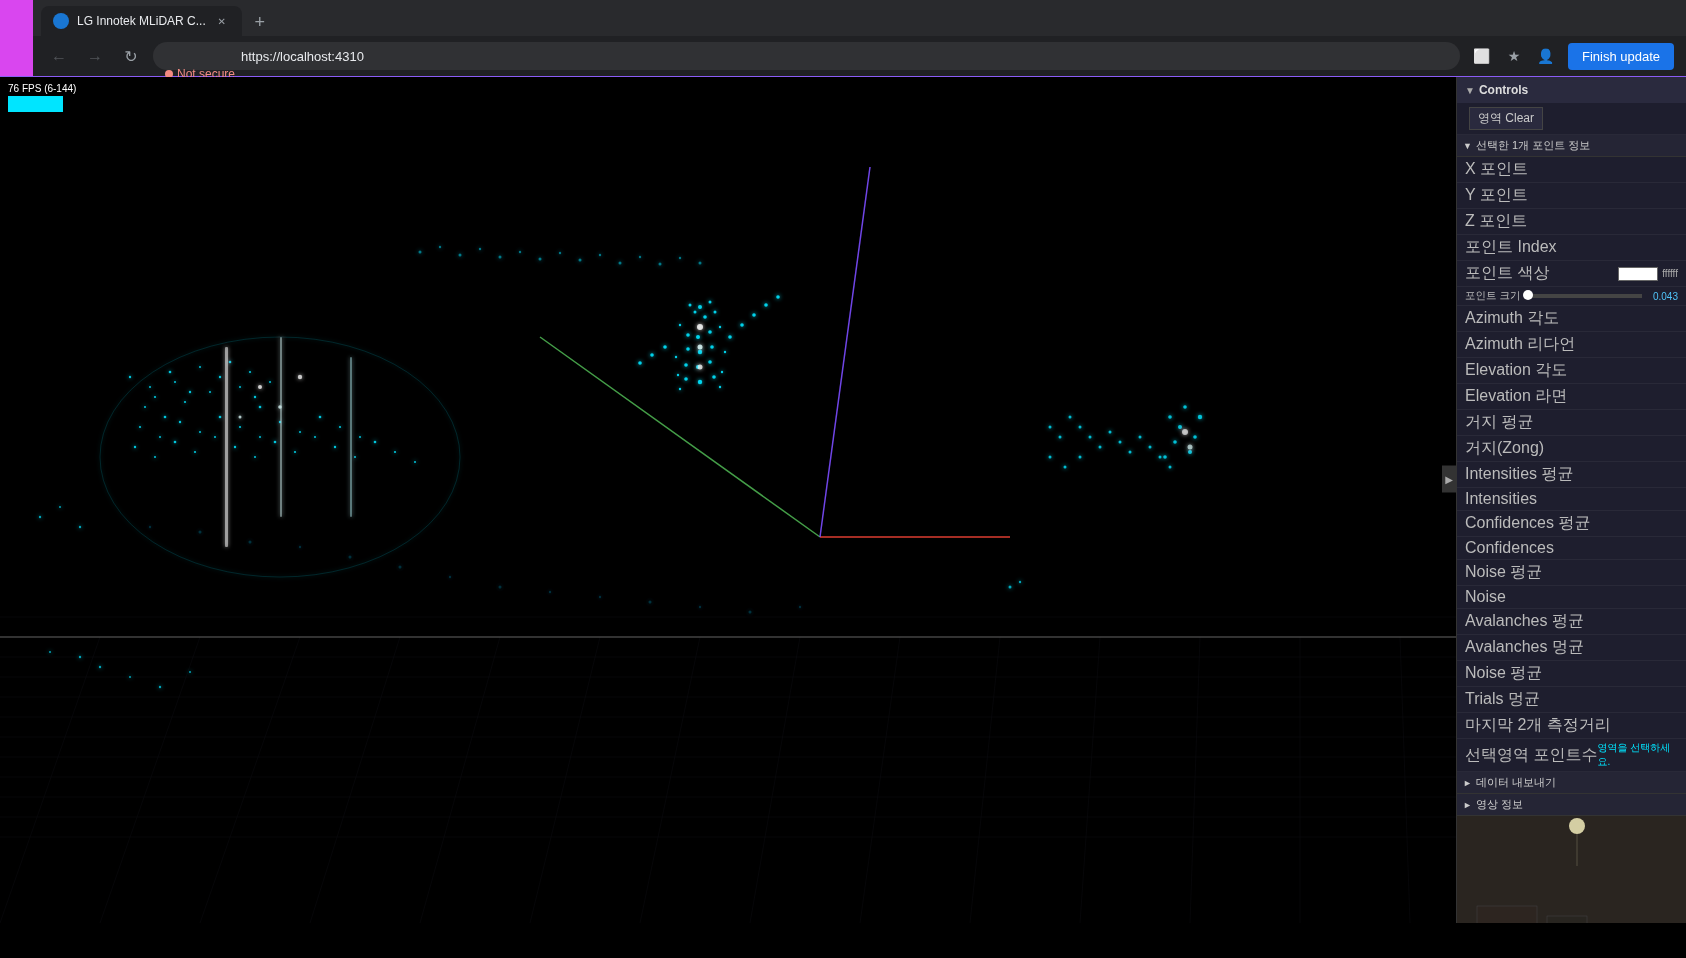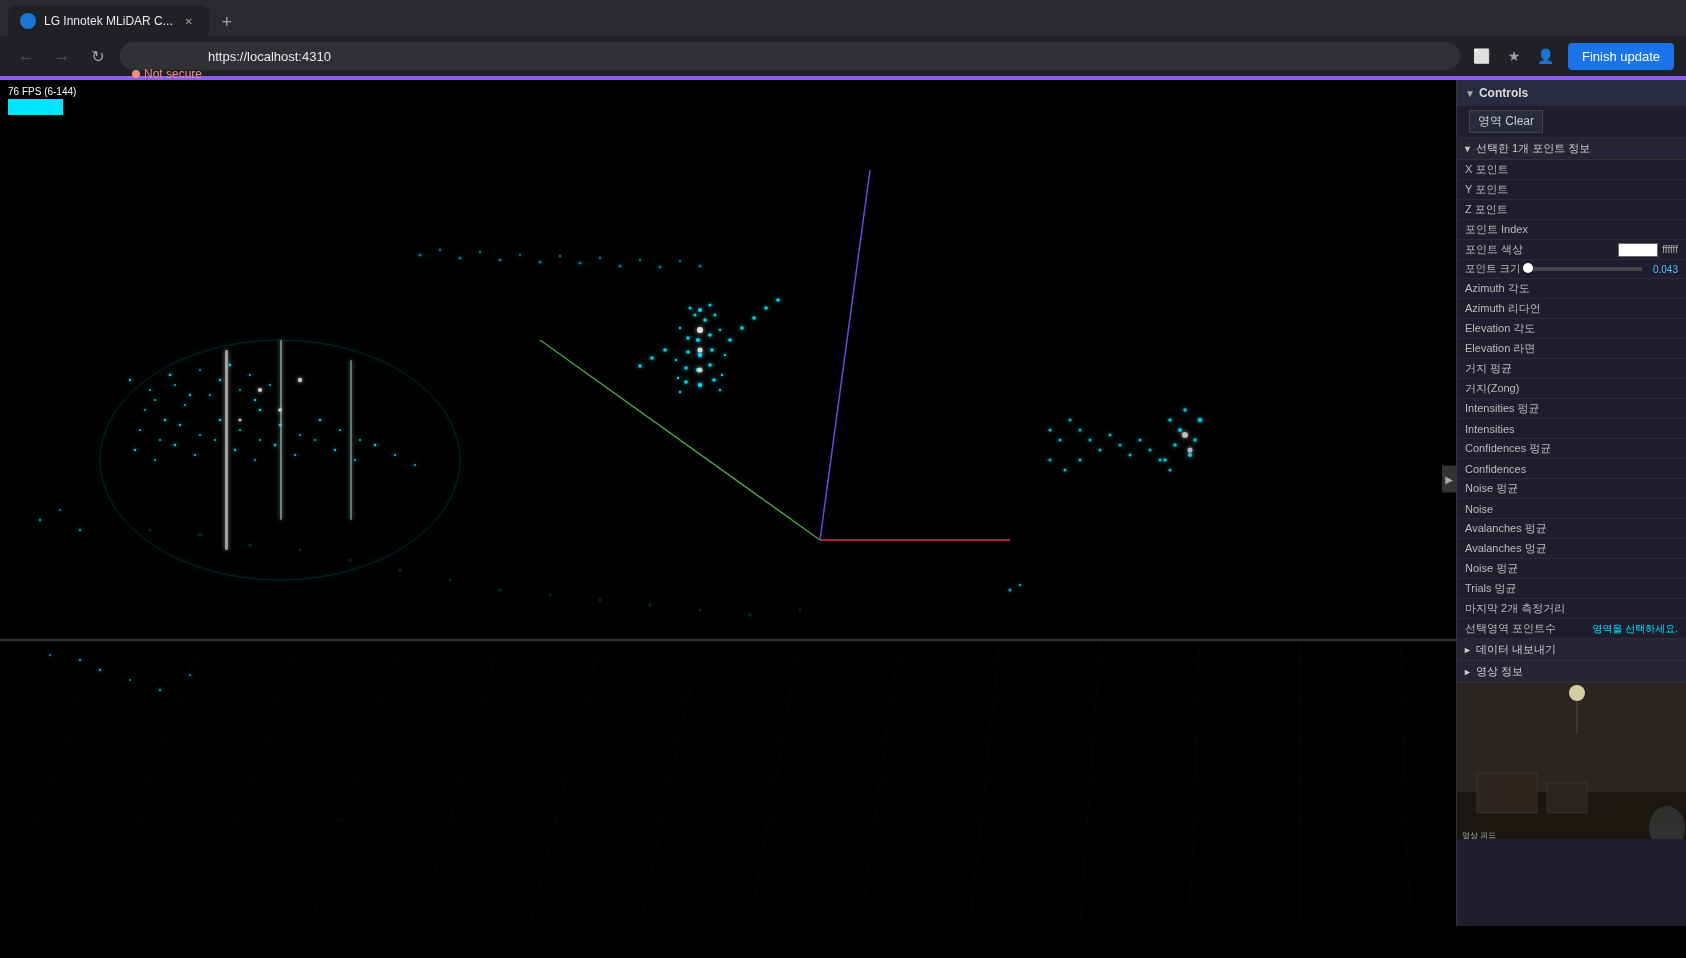--- a/index.html
+++ b/index.html
@@ -2,21 +2,22 @@
 <html><head>
   <meta charset="utf-8">
   <style>
     * { margin: 0; padding: 0; box-sizing: border-box; }
     body { width: 1686px; height: 958px; overflow: hidden; background: #000; font-family: Arial, sans-serif; font-size: 12px; }
 
     
     .browser-chrome {
       width: 100%;
       background: #d946ef;
-      border-bottom: 4px solid #8b5cf6;
+      border-bottom: 1px solid #8b5cf6;
+      padding-left: 33px;
     }
 
     .tab-bar {
       display: flex;
       align-items: flex-end;
       height: 36px;
       padding: 0 8px;
       background: #292a2d;
     }
     .tab {
@@ -198,21 +199,21 @@
     .panel-row {
       display: flex;
       align-items: center;
       padding: 2px 8px;
       min-height: 20px;
       border-bottom: 1px solid rgba(255,255,255,0.05);
     }
     .panel-row-label {
       flex: 1;
       color: #bbb;
-      font-size: 11px;
+      font-size: 16px;
       white-space: nowrap;
     }
     .panel-row-value {
       color: #e0e0e0;
       font-size: 10.5px;
       text-align: right;
     }
 
     .color-swatch {
       width: 40px; height: 14px;

